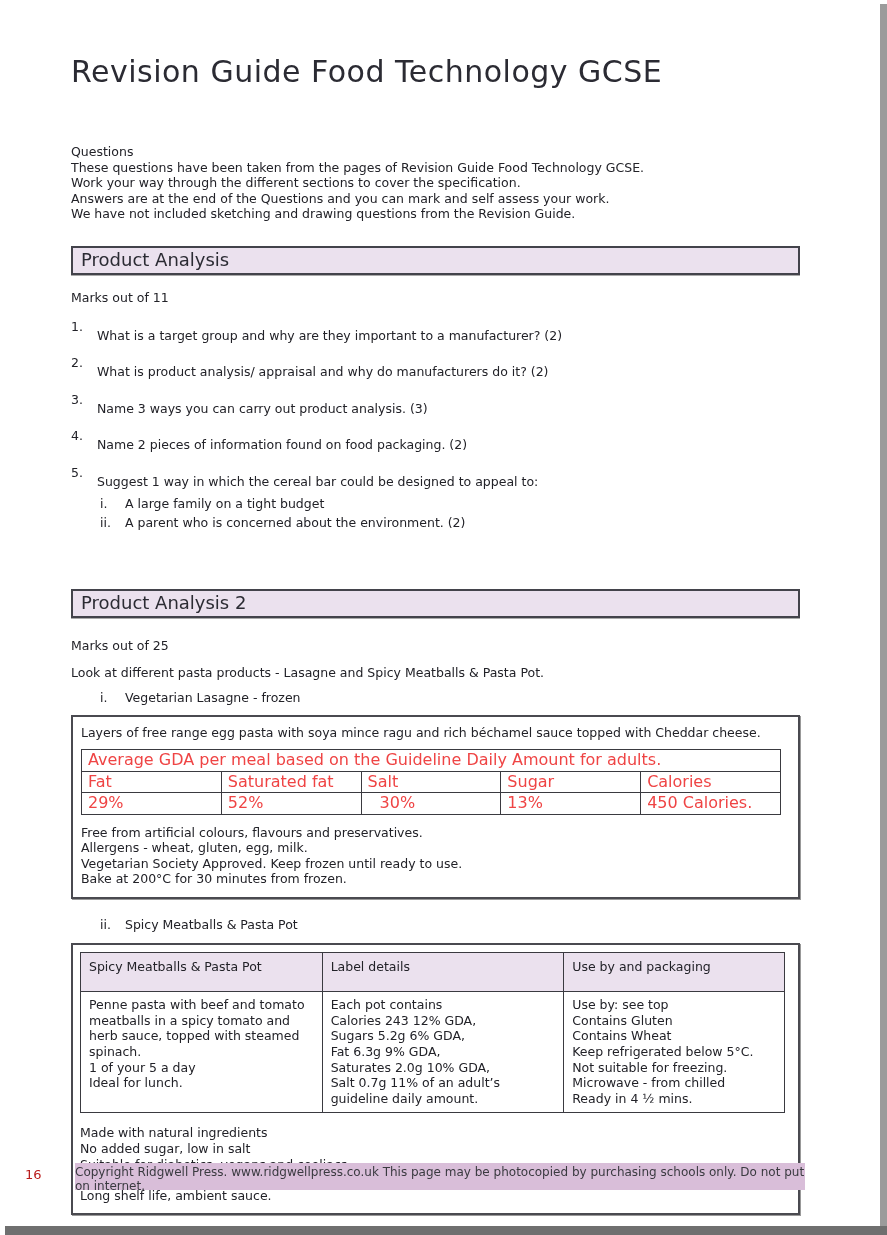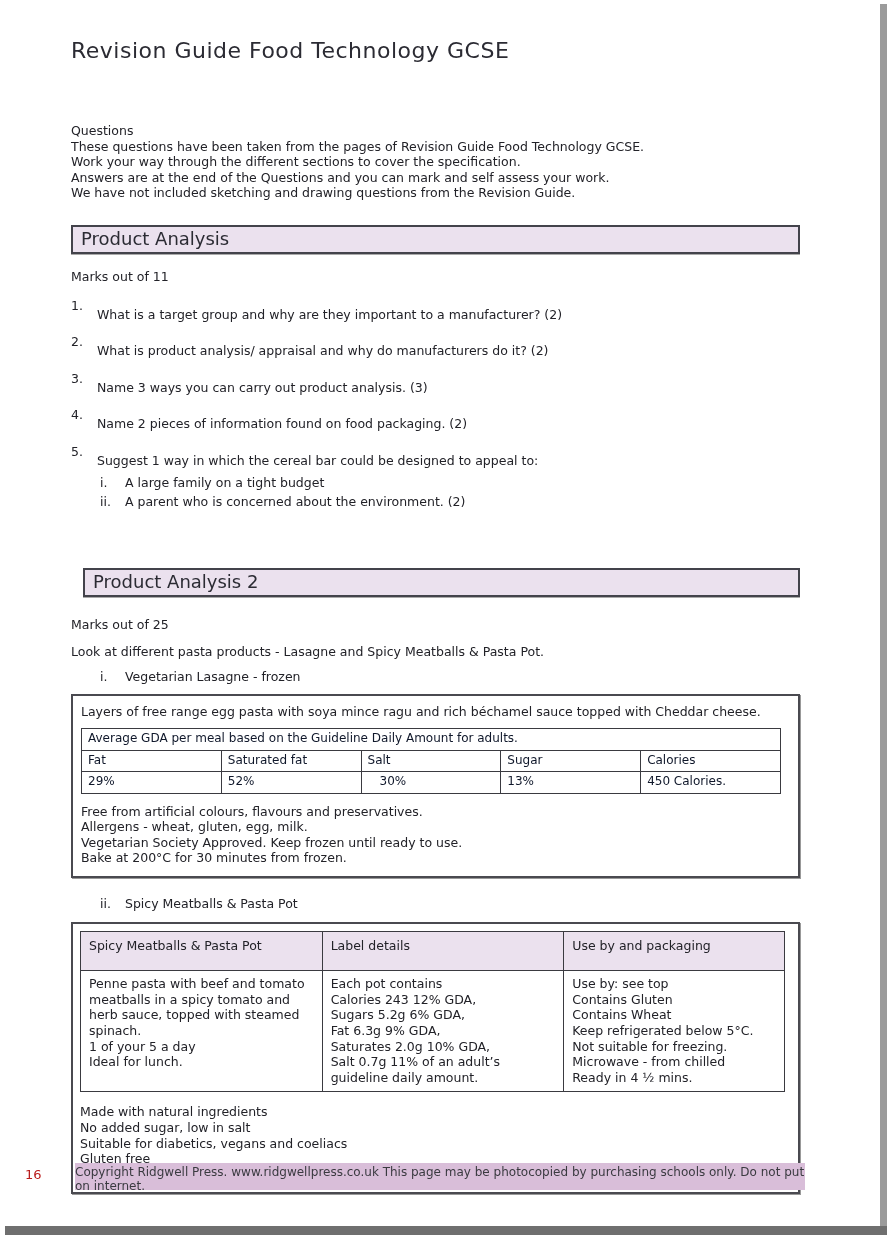--- a/index.html
+++ b/index.html
@@ -21,43 +21,43 @@
     background: #9b9b9b;
   }
   .edge-bottom {
     position: absolute; left: 5px; right: 0; bottom: 0; height: 9px;
     background: #6f6f6f;
   }
 
   .content { padding: 0 87px 0 71px; }
 
   h1.doc-title {
-    margin: 33px 0 0 0;
-    font-size: 22px;
+    margin: 54px 0 0 0;
+    font-size: 30px;
     font-weight: normal;
     line-height: 36px;
     color: #2b2b33;
     letter-spacing: 0.5px;
   }
 
   .body-text { font-size: 12.5px; line-height: 15.6px; color: #222228; }
 
   .intro { margin-top: 54px; }
 
   .section-header {
     margin-top: 24px;
     border: 2px solid #43434b;
     background: #ebe1ee;
     padding: 1px 8px 3px 8px;
     font-size: 18px;
     line-height: 21px;
     color: #2b2b33;
     box-shadow: 0 1px 0 #aaa;
   }
-  .section-header.second { margin-top: 58px; margin-left: 12px; }
+  .section-header.second { margin-top: 58px; }
 
   .marks { margin-top: 15px; }
 
   .q-list { margin-top: 13px; }
   .q-row { display: flex; margin-bottom: 12px; }
   .q-num { width: 26px; flex: 0 0 26px; }
   .q-text { flex: 1; margin-top: 9px; }
 
   .sub-list { margin-top: 6px; margin-left: 29px; }
   .sub-row { display: flex; margin-bottom: 4px; }
@@ -72,22 +72,22 @@
     border: 2px solid #4a4a50;
     padding: 8px 10px 10px 8px;
     box-shadow: 1px 1px 0 #999;
   }
   .product-box.second { margin-top: 10px; padding: 7px 9px 10px 7px; }
 
   table.gda {
     border-collapse: collapse;
     width: 99%;
     margin-top: 9px;
-    font-size: 12px;
-    color: #0f172a;
+    font-size: 16px;
+    color: #ef4444;
   }
   table.gda td {
     border: 1.5px solid #3a3a40;
     padding: 2px 6px 3px 6px;
     line-height: 15.5px;
   }
   table.gda td.indent { padding-left: 18px; }
   table.gda tr.gda-cols td { width: 20%; }
 
   .notes { margin-top: 10px; }

